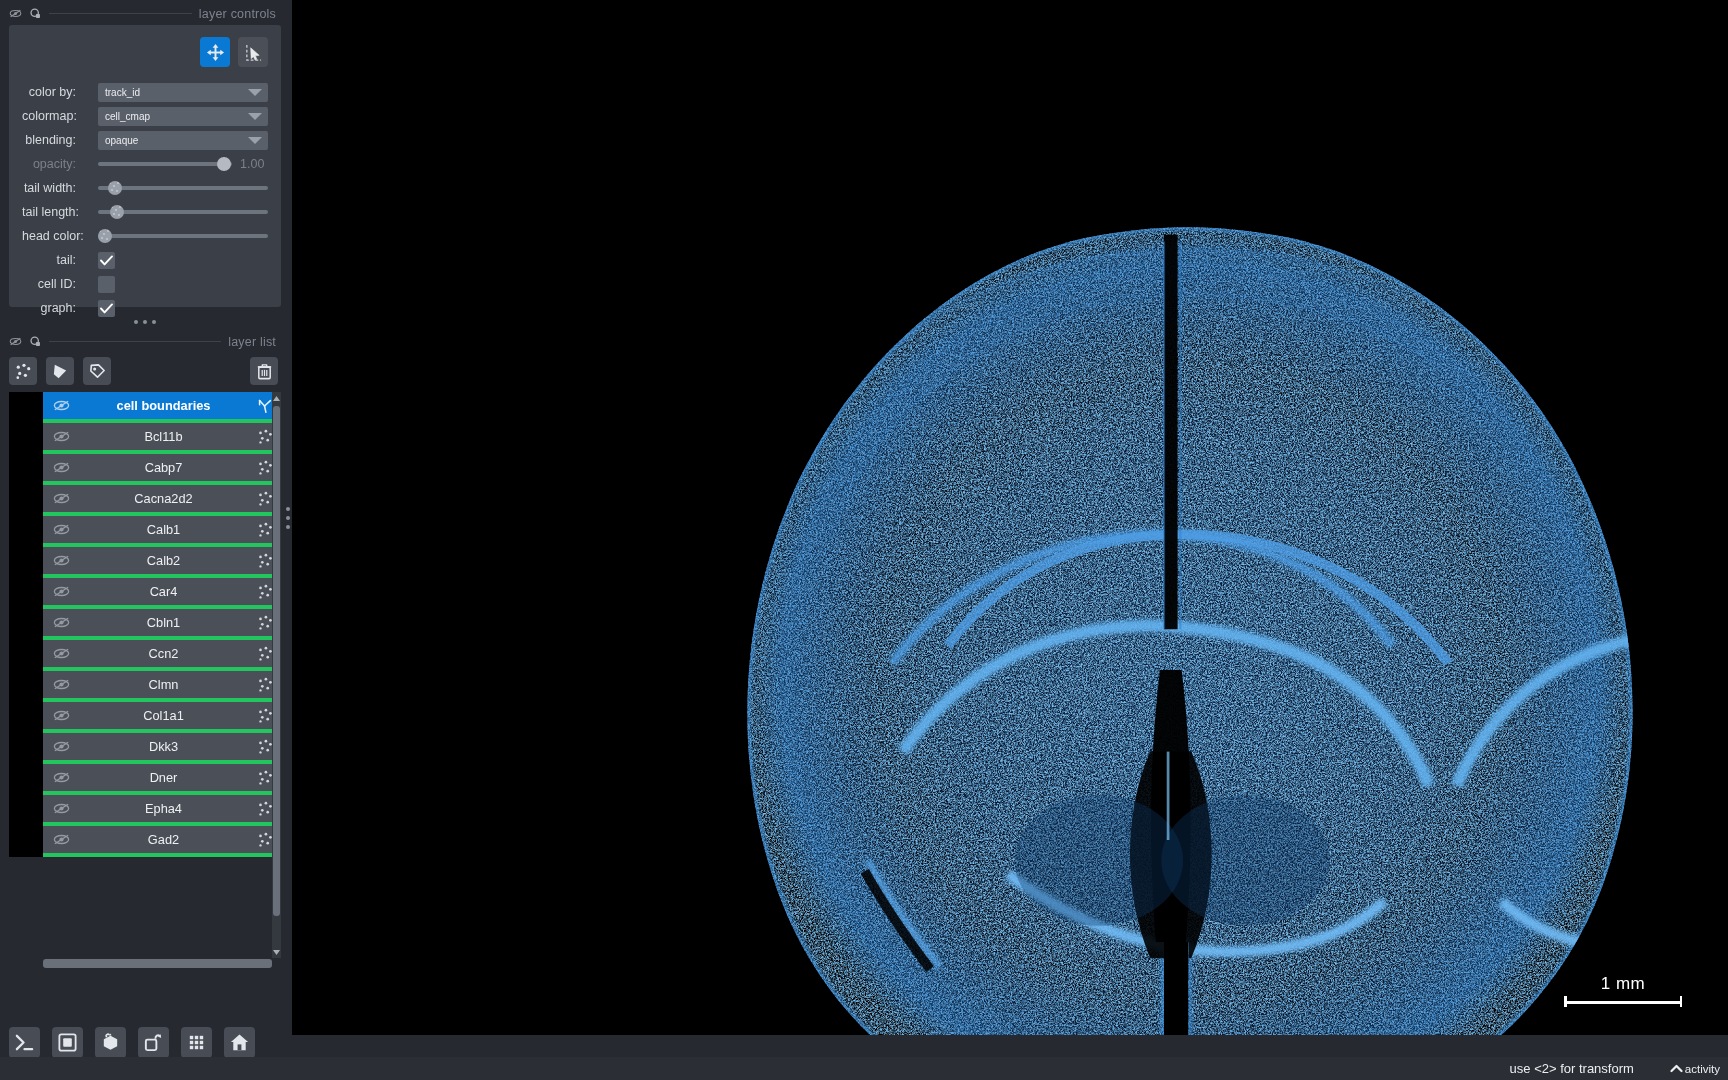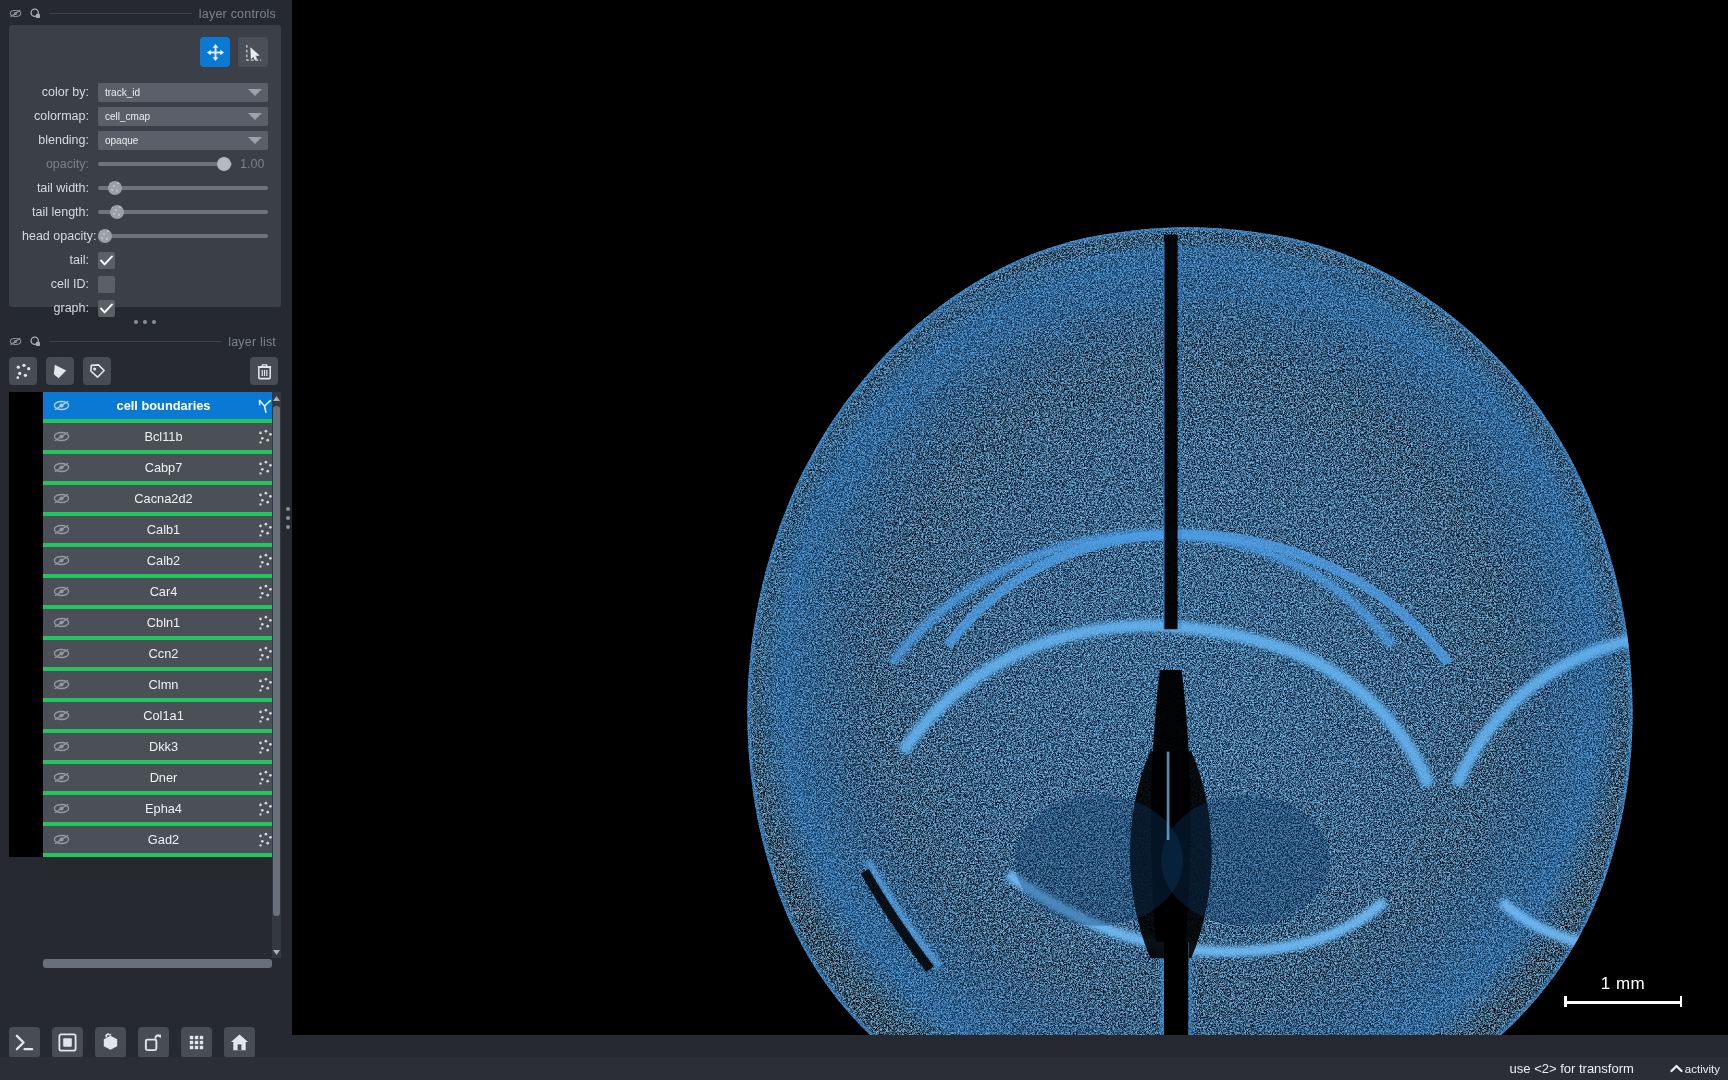--- a/index.html
+++ b/index.html
@@ -39,21 +39,21 @@
   .mode-btn {
     width: 30px; height: 30px; border-radius: 4px;
     background: #4b5058; display: flex; align-items: center; justify-content: center;
     cursor: pointer;
   }
   .mode-btn.active { background: #0a79d4; }
   .mode-btn svg { display: block; }
 
   .ctl-row { display: flex; align-items: center; height: 22px; margin-bottom: 2px; }
   .ctl-label {
-    width: 76px; text-align: right; padding-right: 9px;
+    width: 76px; text-align: right; padding-right: 22px;
     font-size: 12.5px; color: #d6d9de; white-space: nowrap;
   }
   .ctl-label.dim { color: #7b8089; }
   .ctl-field { flex: 1 1 auto; position: relative; }
 
   .combo {
     height: 19px; background: #5a6069; border-radius: 2px;
     display: flex; align-items: center; padding: 0 4px 0 7px;
     font-size: 10px; color: #eceef1; cursor: pointer;
   }
@@ -404,21 +404,21 @@
         <div class="ctl-label">tail length:</div>
         <div class="ctl-field">
           <div class="slider">
             <div class="track"></div>
             <div class="knob" style="left:7%"></div>
           </div>
         </div>
       </div>
 
       <div class="ctl-row">
-        <div class="ctl-label">head opacity:</div>
+        <div class="ctl-label">head color:</div>
         <div class="ctl-field">
           <div class="slider">
             <div class="track"></div>
             <div class="knob" style="left:0%"></div>
           </div>
         </div>
       </div>
 
       <div class="ctl-row">
         <div class="ctl-label">tail:</div>

